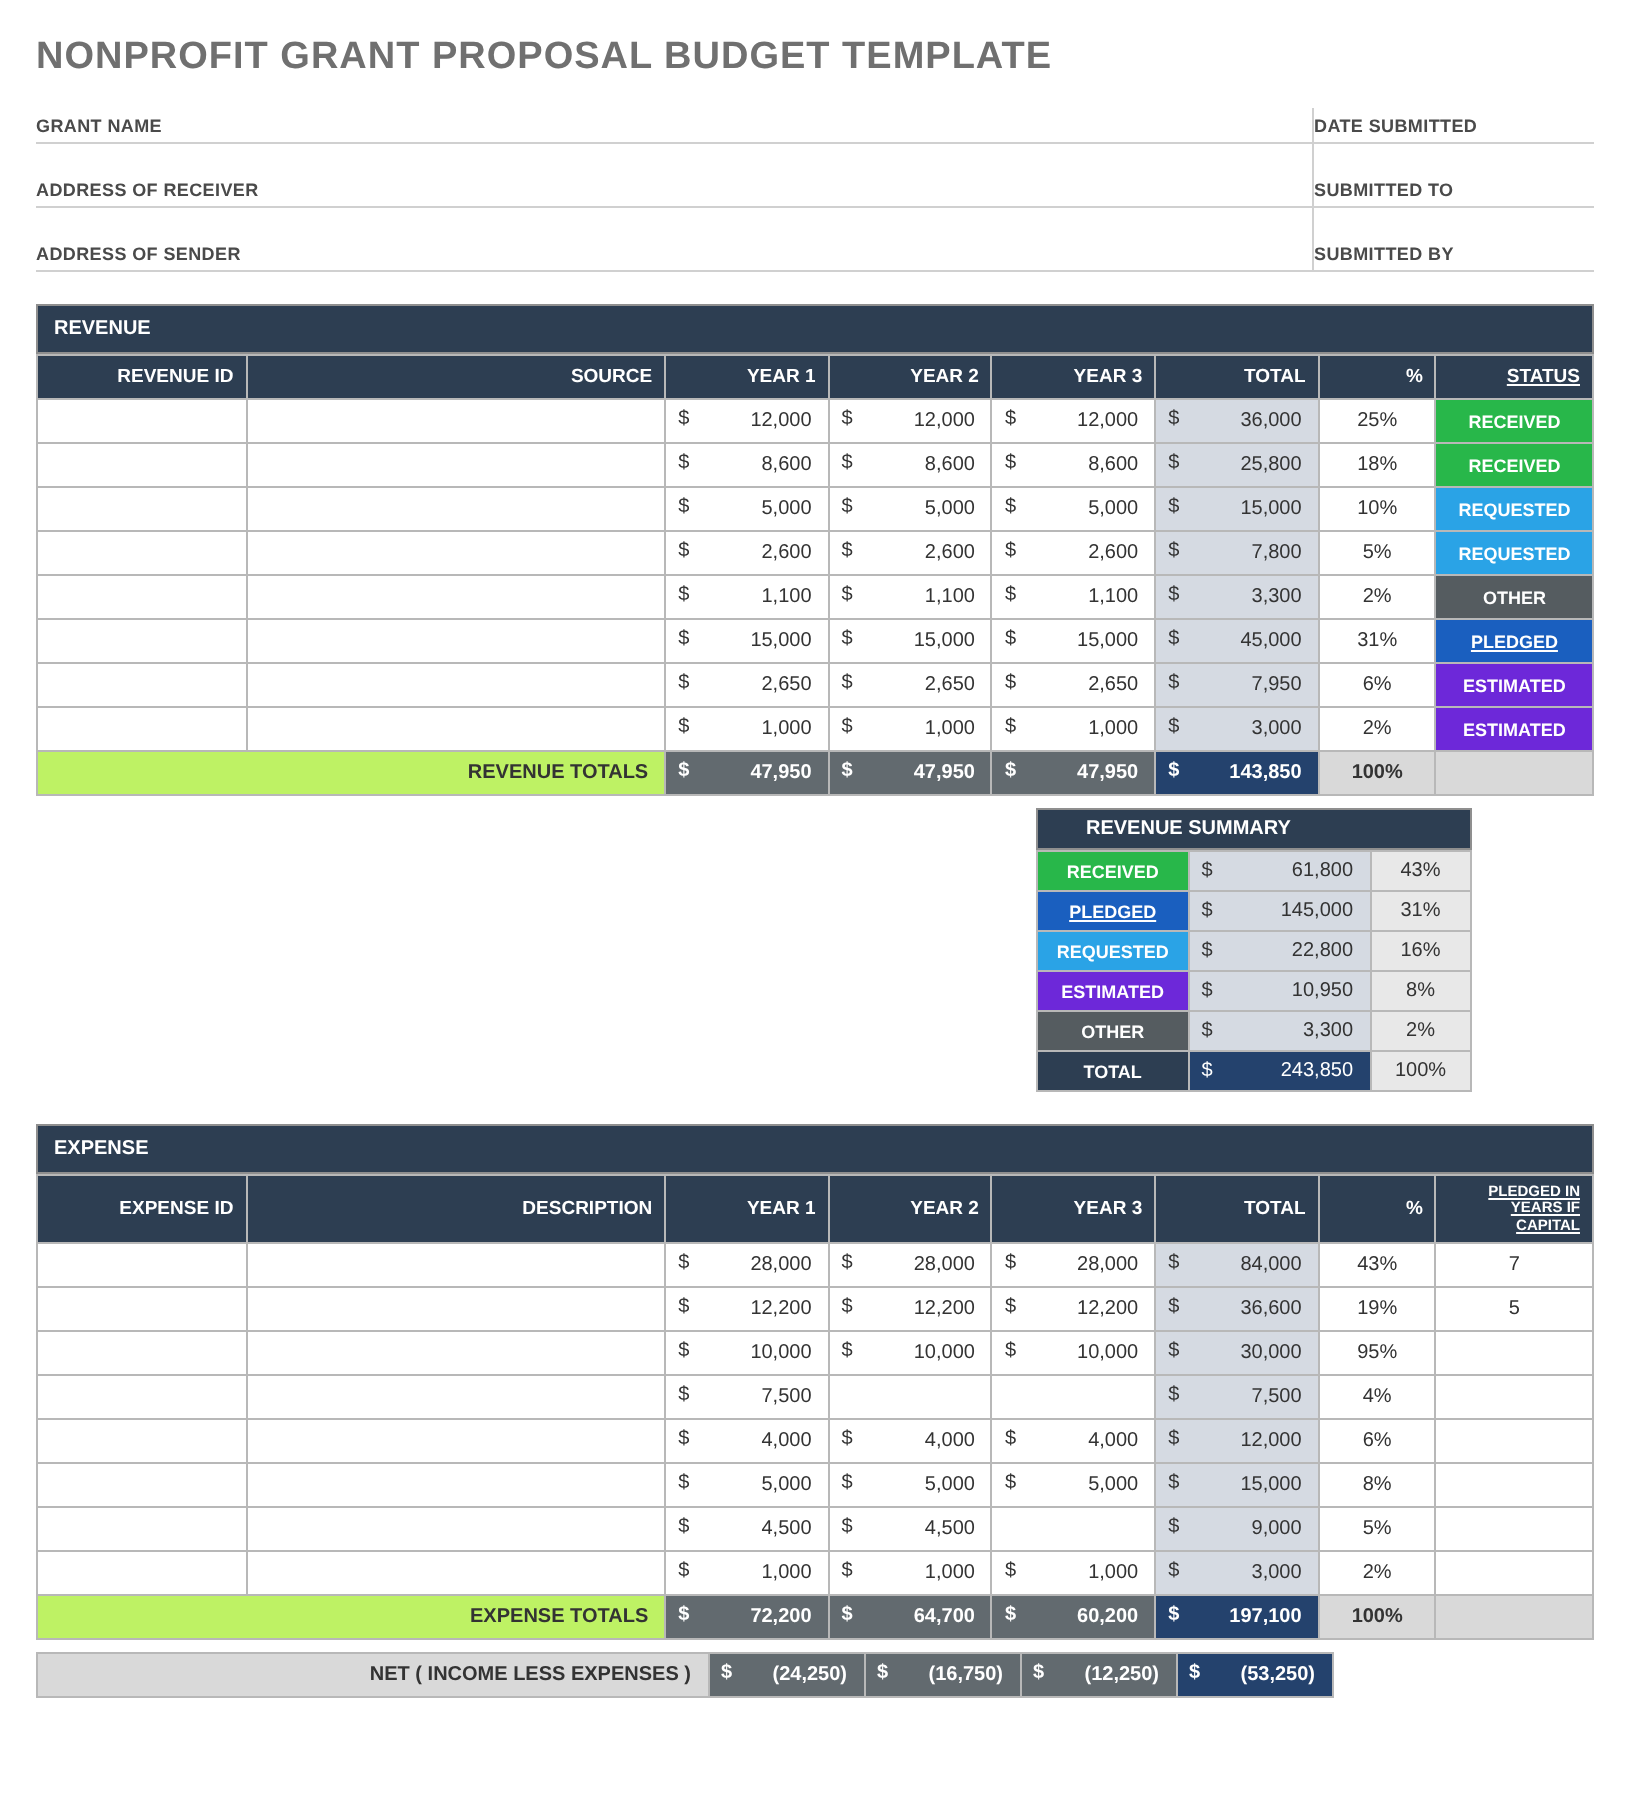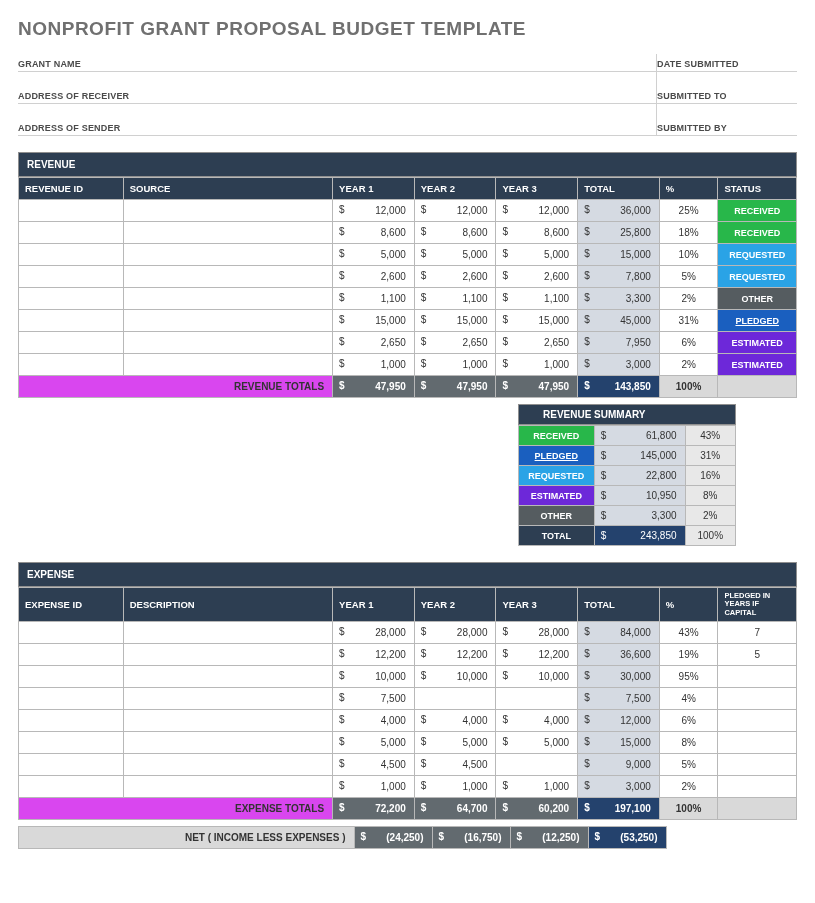--- a/index.html
+++ b/index.html
@@ -52,28 +52,28 @@
   th, td {
     border: 1px solid #b8b8b8;
     padding: 4px 6px;
     height: 22px;
   }
   thead.dark th {
     background: #2d3e52;
     color: #fff;
     font-weight: 700;
     font-size: 9.5px;
-    text-align: left;
+    text-align: right;
   }
   .col-id { width: 100px; }
   .col-src { width: 200px; }
   .col-yr { width: 78px; }
   .col-tot { width: 78px; }
   .col-pct { width: 56px; }
-  .col-stat { width: 75px; }
+  .col-stat { width: 75px; text-decoration: underline; }
   .money-cell {
     position: relative;
     text-align: right;
     padding-right: 8px;
     padding-left: 16px;
   }
   .money-cell .sym {
     position: absolute;
     left: 6px;
     top: 4px;
@@ -85,21 +85,21 @@
     font-weight: 700;
     text-align: center;
     font-size: 9px;
   }
   .st-received { background: #28b74a; }
   .st-requested { background: #2aa3e6; }
   .st-other { background: #555c60; }
   .st-pledged { background: #1a5fbf; text-decoration: underline; }
   .st-estimated { background: #6d28d9; }
   .totals-row td { font-weight: 700; }
-  .totals-label { background: #d946ef; text-align: right; padding-right:8px;}
+  .totals-label { background: #bef264; text-align: right; padding-right:8px;}
   .totals-val { background: #626a6f; color: #fff; }
   .grand-total { background: #24426d; color: #fff; }
   .pct-total { background: #d9d9d9; }
   .summary-wrap {
     margin-top: 6px;
     margin-left: 500px;
     width: 218px;
   }
   .summary-hdr {
     background: #2d3e52;

